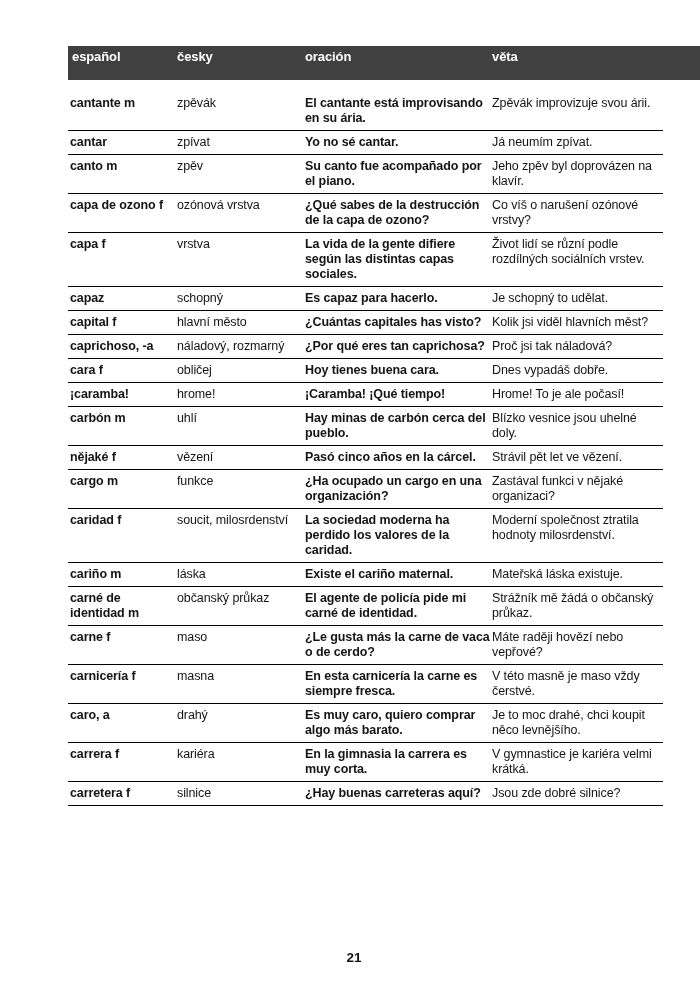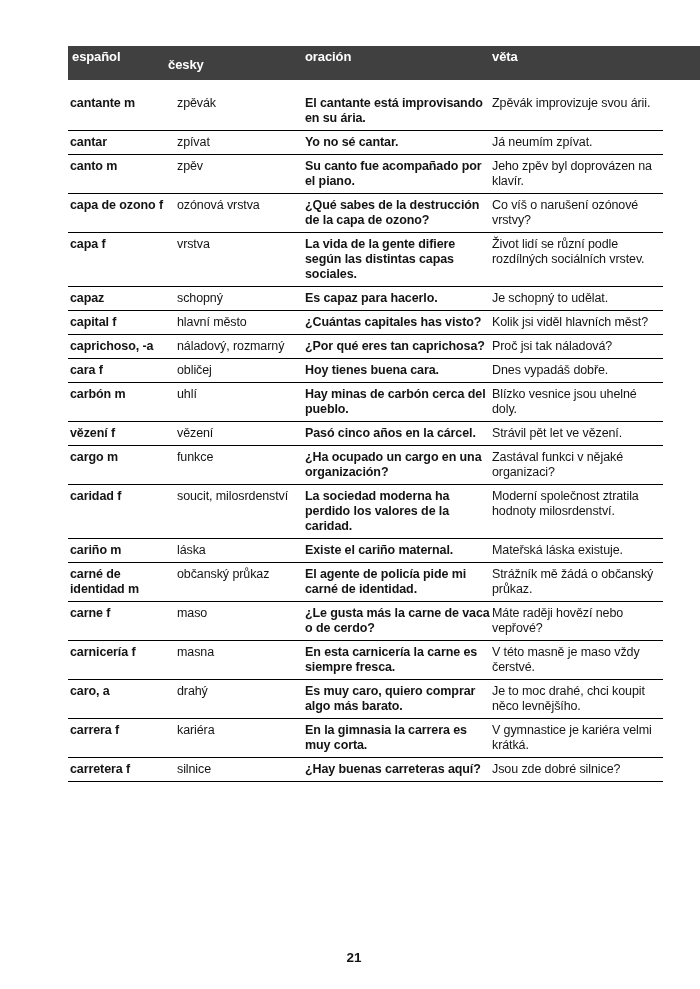--- a/index.html
+++ b/index.html
@@ -24,21 +24,21 @@
   .table-header span {
     position: absolute; top: 0;
     line-height: 22px;
     color: #ffffff;
     font-weight: 700;
     font-size: 13px;
     letter-spacing: -0.1px;
     white-space: nowrap;
   }
   .h0 { left: 4px; }
-  .h1 { left: 100px; margin-top: 8px; }
+  .h1 { left: 109px; }
   .h2 { left: 237px; }
   .h3 { left: 424px; }
 
   table.vocab {
     border-collapse: collapse;
     table-layout: fixed;
     width: 595px;
     margin-top: 12px;
   }
   table.vocab td {
@@ -133,27 +133,33 @@
     <td class="c-or">¿Por qué eres tan caprichosa?</td>
     <td class="c-ve">Proč jsi tak náladová?</td>
   </tr>
         <tr>
     <td class="c-es">cara f</td>
     <td class="c-cz">obličej</td>
     <td class="c-or">Hoy tienes buena cara.</td>
     <td class="c-ve">Dnes vypadáš dobře.</td>
   </tr>
         <tr>
+    <td class="c-es">¡caramba!</td>
+    <td class="c-cz">hrome!</td>
+    <td class="c-or">¡Caramba! ¡Qué tiempo!</td>
+    <td class="c-ve">Hrome! To je ale počasí!</td>
+  </tr>
+        <tr>
     <td class="c-es">carbón m</td>
     <td class="c-cz">uhlí</td>
     <td class="c-or">Hay minas de carbón cerca del pueblo.</td>
     <td class="c-ve">Blízko vesnice jsou uhelné doly.</td>
   </tr>
         <tr>
-    <td class="c-es">vězení f</td>
+    <td class="c-es">nějaké f</td>
     <td class="c-cz">vězení</td>
     <td class="c-or">Pasó cinco años en la cárcel.</td>
     <td class="c-ve">Strávil pět let ve vězení.</td>
   </tr>
         <tr>
     <td class="c-es">cargo m</td>
     <td class="c-cz">funkce</td>
     <td class="c-or">¿Ha ocupado un cargo en una organización?</td>
     <td class="c-ve">Zastával funkci v&nbsp;nějaké organizaci?</td>
   </tr>

